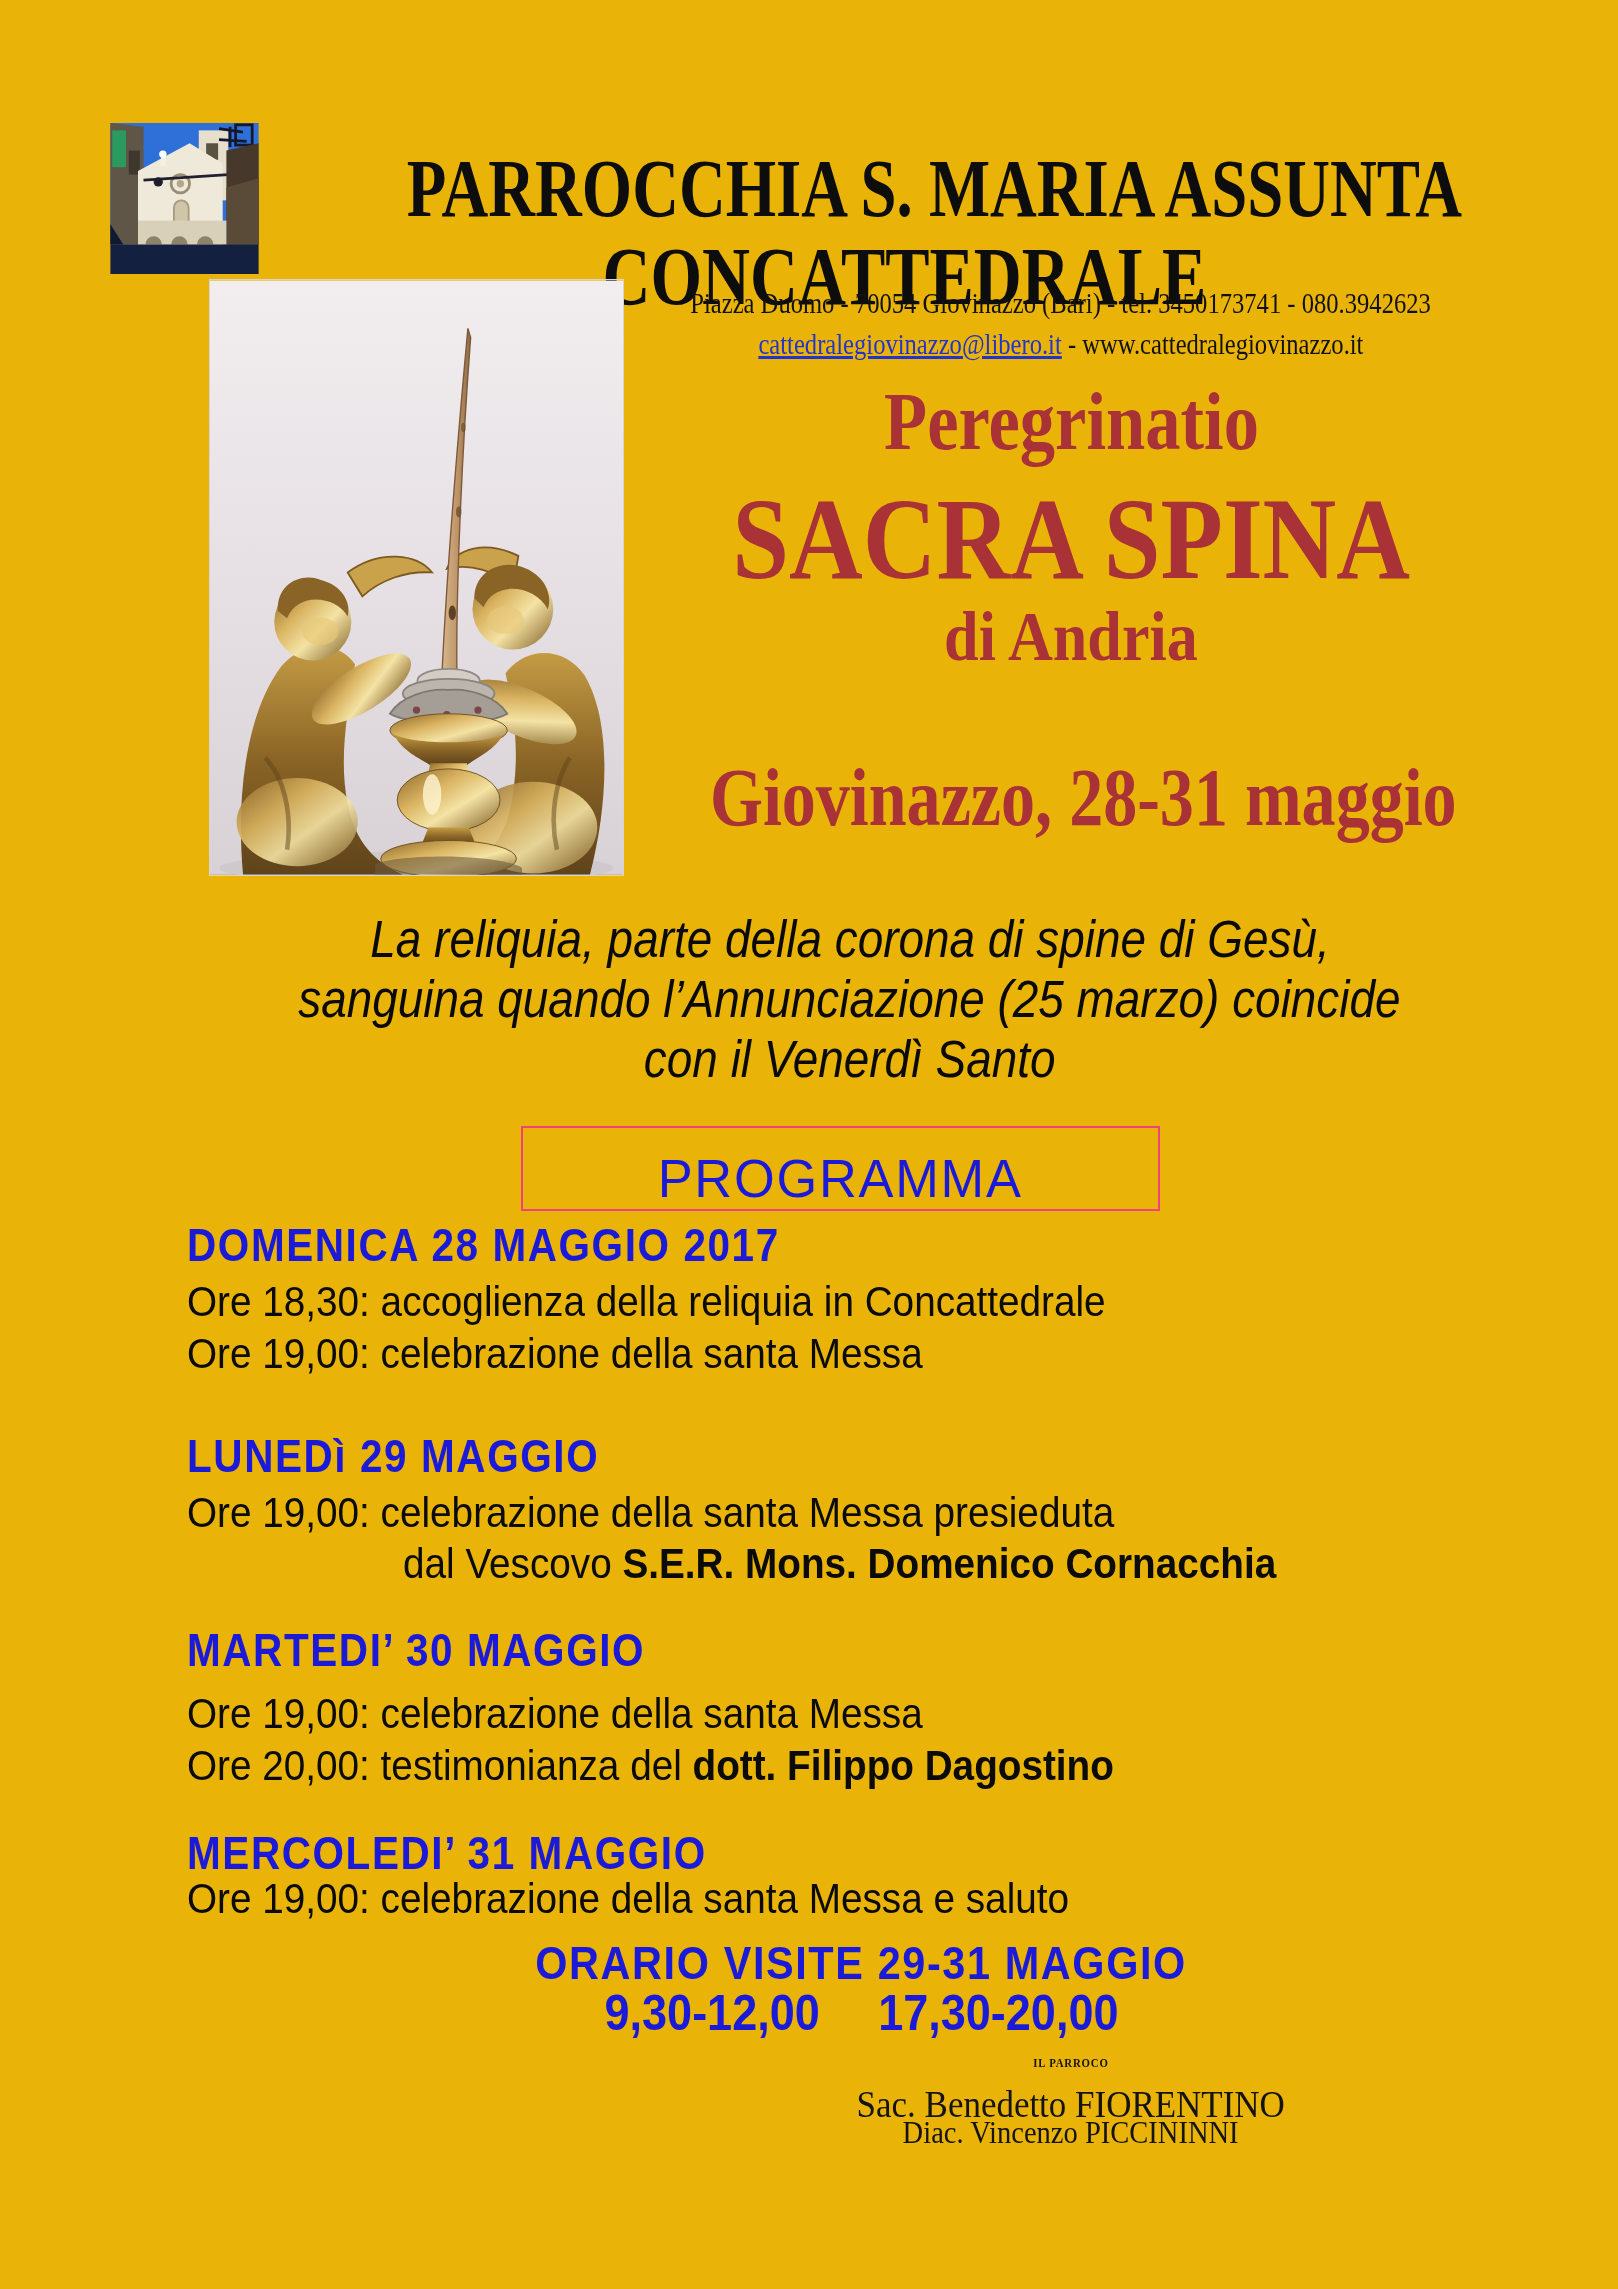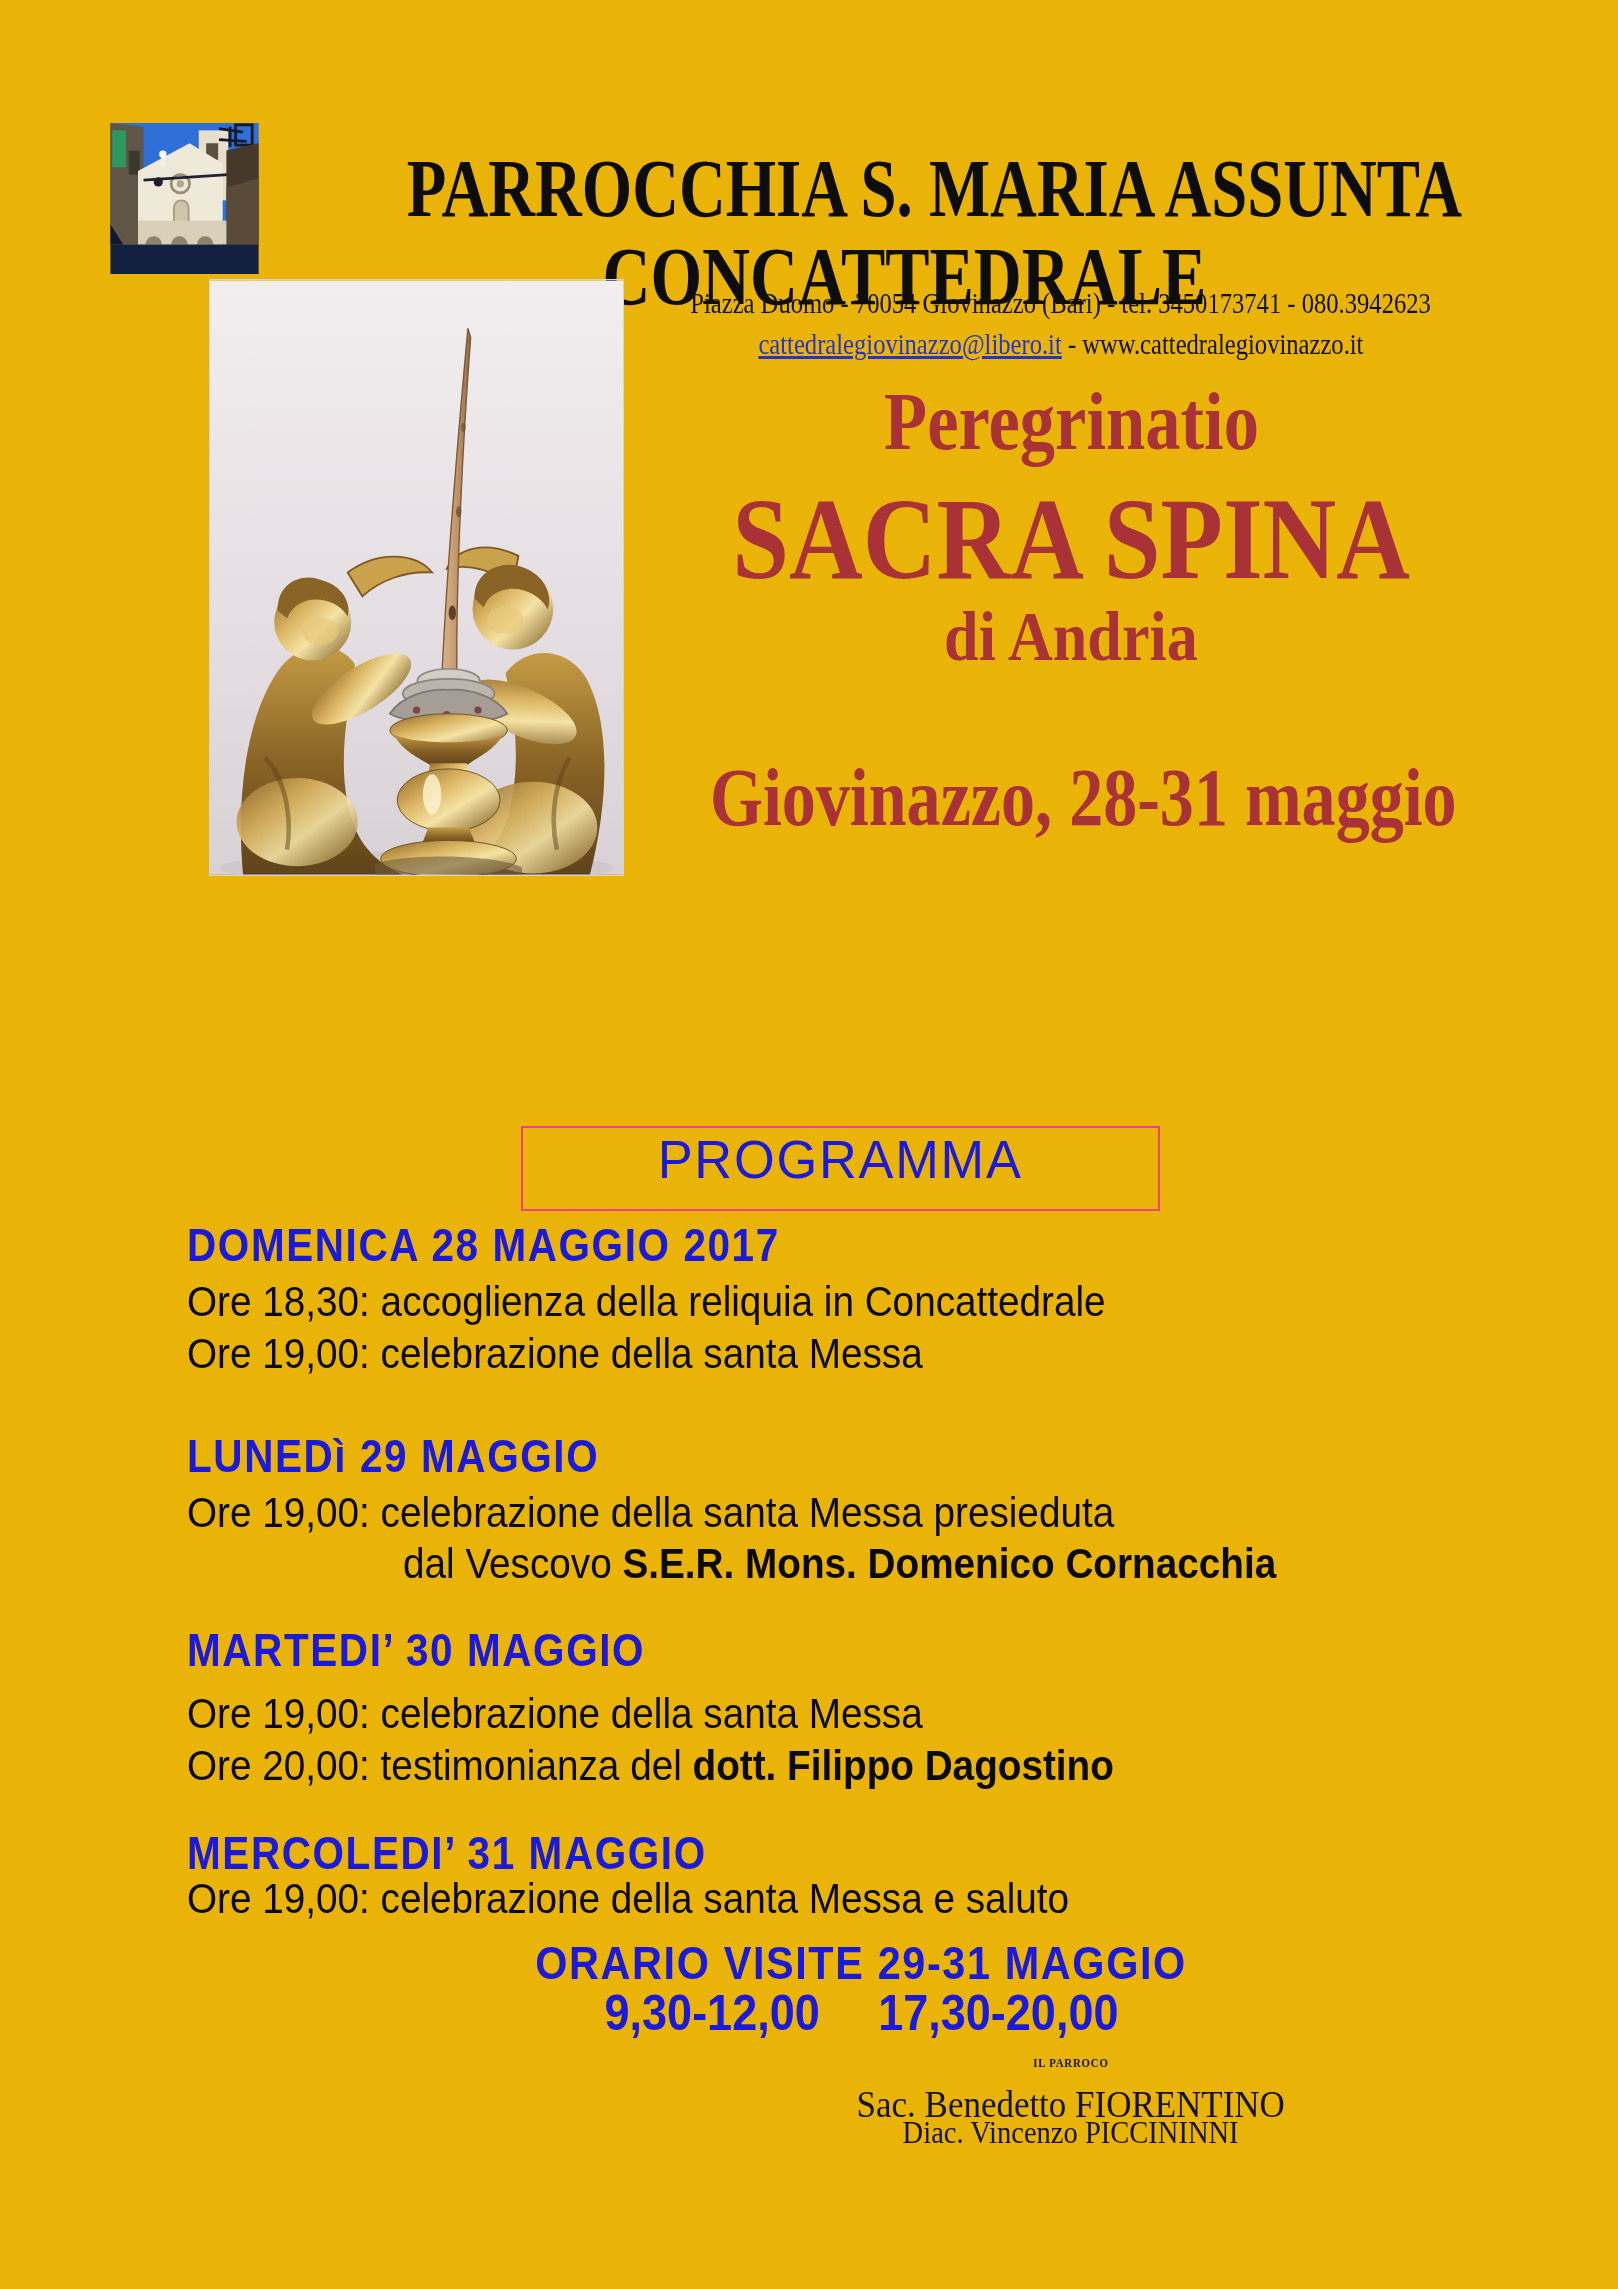--- a/index.html
+++ b/index.html
@@ -32,21 +32,21 @@
   .hero1{top:373px;font-size:83px;}
   .hero2{top:473px;font-size:116px;}
   .hero3{top:598px;font-size:69px;}
   .hero4{top:749px;font-size:83px;}
 
   
   .intro{left:88px;top:910px;width:1523px;font-style:italic;font-size:51px;line-height:60px;color:#0a0a0a;}
 
   
   .progbox{left:521px;top:1126px;width:639px;height:85px;box-sizing:border-box;
-           display:flex;align-items:flex-start;justify-content:center;}
+           display:flex;align-items:flex-end;justify-content:center;}
   .progbox span{font-size:54px;letter-spacing:1.8px;}
 
   
   .day-h{left:187px;font-weight:700;font-size:46px;letter-spacing:1.8px;}
   .body-line{left:187px;font-size:43px;color:#0b0b0b;}
   .b{font-weight:700;}
 
   
   .visits{left:123px;width:1477px;font-weight:700;}
   .visits-title{top:1936px;font-size:46px;letter-spacing:1.8px;}
@@ -179,20 +179,25 @@
   <div class="abs hero hero2 ctr serif" style="color:#a93236">
     <span class="cond" style="transform:scaleX(.88)">SACRA SPINA</span>
   </div>
   <div class="abs hero hero3 ctr serif" style="color:#a93236">
     <span class="cond" style="transform:scaleX(.90)">di Andria</span>
   </div>
   <div class="abs hero hero4 ctr serif" style="color:#a93236">
     <span class="cond" style="transform:scaleX(.82)">Giovinazzo, 28-31 maggio</span>
   </div>
 
+  <div class="abs intro ctr sans">
+    <div><span class="cond" style="transform:scaleX(.9)">La reliquia, parte della corona di spine di Gesù,</span></div>
+    <div><span class="cond" style="transform:scaleX(.9)">sanguina quando l’Annunciazione (25 marzo) coincide</span></div>
+    <div><span class="cond" style="transform:scaleX(.9)">con il Venerdì Santo</span></div>
+  </div>
 
   <div class="abs progbox" style="border:2.8px solid #f2417c">
     <span class="cond sans" style="transform:scaleX(.97);color:#1b1ad8">PROGRAMMA</span>
   </div>
 
   <div class="abs day-h sans" style="top:1218px;color:#1b1ad8">
     <span class="condL" style="transform:scaleX(.88)">DOMENICA 28 MAGGIO 2017</span>
   </div>
   <div class="abs body-line sans" style="top:1277px">
     <span class="condL" style="transform:scaleX(.9)">Ore 18,30: accoglienza della reliquia in Concattedrale</span>

